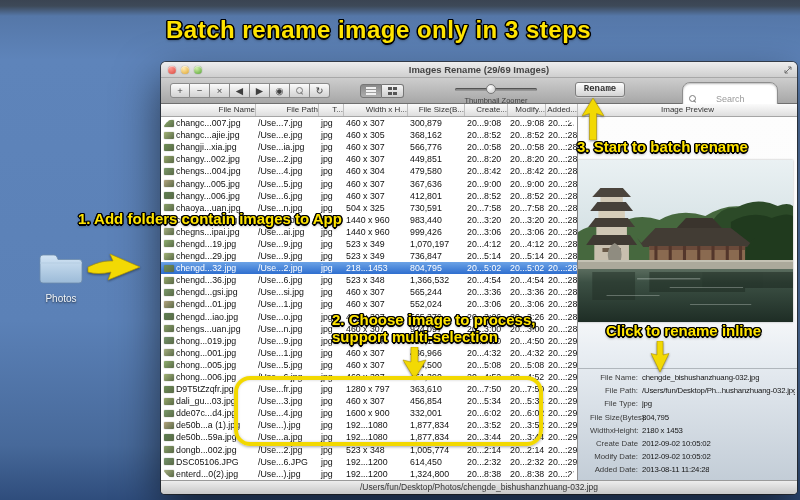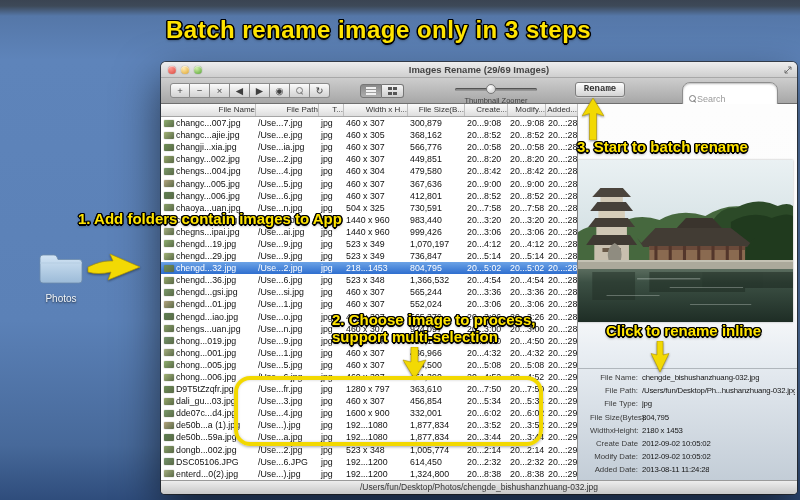--- a/index.html
+++ b/index.html
@@ -63,35 +63,35 @@
     border-radius:2px; box-shadow:inset 0 1px 1px rgba(0,0,0,.4); }
   .slider-knob { position:absolute; left:38%; top:-4px; width:10px; height:10px; border-radius:50%;
     background:radial-gradient(circle at 35% 30%, #ffffff, #c6c6c6); border:1px solid #787878; }
   .zoomer-label { margin-top:5px; text-align:center; font-size:7.5px; color:#3d3d3d; }
 
   .rename-btn { position:absolute; left:414px; top:4px; width:50px; height:15px; border-radius:3px;
     background:linear-gradient(#fdfdfd,#d3d3d3); border:1px solid #7f7f7f; font-size:9px; font-weight:bold; color:#333;
     text-align:center; line-height:13px; box-shadow:0 1px 0 rgba(255,255,255,.35);font-family:Liberation Mono, monospace; }
   .search-field { position:absolute; left:521px; top:4px; width:96px; height:33px; border-radius:8px;
     background:#fff; border:1px solid #8e8e8e; box-shadow:inset 0 1px 2px rgba(0,0,0,.28);
-    display:flex; align-items:center; gap:0; padding:0 6px; }
+    display:flex; align-items:center; gap:19px; padding:0 6px; }
   .search-placeholder { font-size:9px; color:#9b9b9b; }
   .mag { position:relative; width:8px; height:8px; flex:none; }
   .mag::before { content:""; position:absolute; left:0; top:0; width:5px; height:5px; border:1.2px solid #7c7c7c; border-radius:50%; }
   .mag::after { content:""; position:absolute; left:5.4px; top:5.4px; width:3.4px; height:1.3px; background:#7c7c7c;
     transform:rotate(45deg); transform-origin:0 0; }
 
   .content { position:absolute; top:42px; left:0; right:0; bottom:14px; display:flex; background:#fff; overflow:hidden; }
 
   .table { width:417px; border-right:1px solid #8f8f8f; display:flex; flex-direction:column; flex:none; }
   .thead { height:13px; flex:none; background:linear-gradient(#fbfbfb,#dedede); border-bottom:1px solid #a5a5a5;
     display:flex; font-size:8px; color:#333; }
   .th { border-right:1px solid #bebebe; text-align:right; line-height:12px; overflow:hidden; white-space:nowrap; flex:none; }
   .c0{width:95px}.c1{width:63px}.c2{width:25px}.c3{width:64px}.c4{width:57px}.c5{width:43px}.c6{width:38px}.c7{width:32px}
-  .tbody { flex:1; overflow:hidden; font-size:8.8px; }
+  .tbody { flex:1; overflow:hidden; font-size:8.8px;border-radius:19px; }
   .row { height:12.1px; display:flex; align-items:center; white-space:nowrap; color:#101010; }
   .row.selected { background:linear-gradient(#6ca3e6,#2e6ecf); color:#fff; }
   .cell { overflow:hidden; padding-left:2px; flex:none; }
   .name-cell { display:flex; align-items:center; gap:2px; padding-left:3px; }
   .thumb { width:10px; height:7px; border-radius:1px; flex:none; box-shadow:0 0 1px rgba(0,0,0,.65); }
 
   .preview { flex:1; position:relative;
     background:linear-gradient(180deg,#fdfdfd 0%,#fcfcfc 52%,#e9eef3 66%,#c3cdd7 100%); }
   .preview-header { height:13px; background:linear-gradient(#fbfbfb,#dedede); border-bottom:1px solid #a5a5a5;
     text-align:center; font-size:8px; color:#333; line-height:12px; }
@@ -584,20 +584,21 @@
               <div class="cell c3">192...1200</div>
               <div class="cell c4">1,324,800</div>
               <div class="cell c5">20...8:38</div>
               <div class="cell c6">20...8:38</div>
               <div class="cell c7">20...:29</div>
             </div>
           </div>
       </div>
 
       <div class="preview">
+        <div class="preview-header">Image Preview</div>
 
         <div class="photo">
           <svg viewBox="0 0 211 162" preserveAspectRatio="none">
             <defs>
               <linearGradient id="sky" x1="0" y1="0" x2="0" y2="1">
                 <stop offset="0" stop-color="#eaf1f3"></stop>
                   <stop offset="1" stop-color="#ccdade"></stop>
               </linearGradient>
               <linearGradient id="water" x1="0" y1="0" x2="0" y2="1">
                 <stop offset="0" stop-color="#5a6c5e"></stop>

